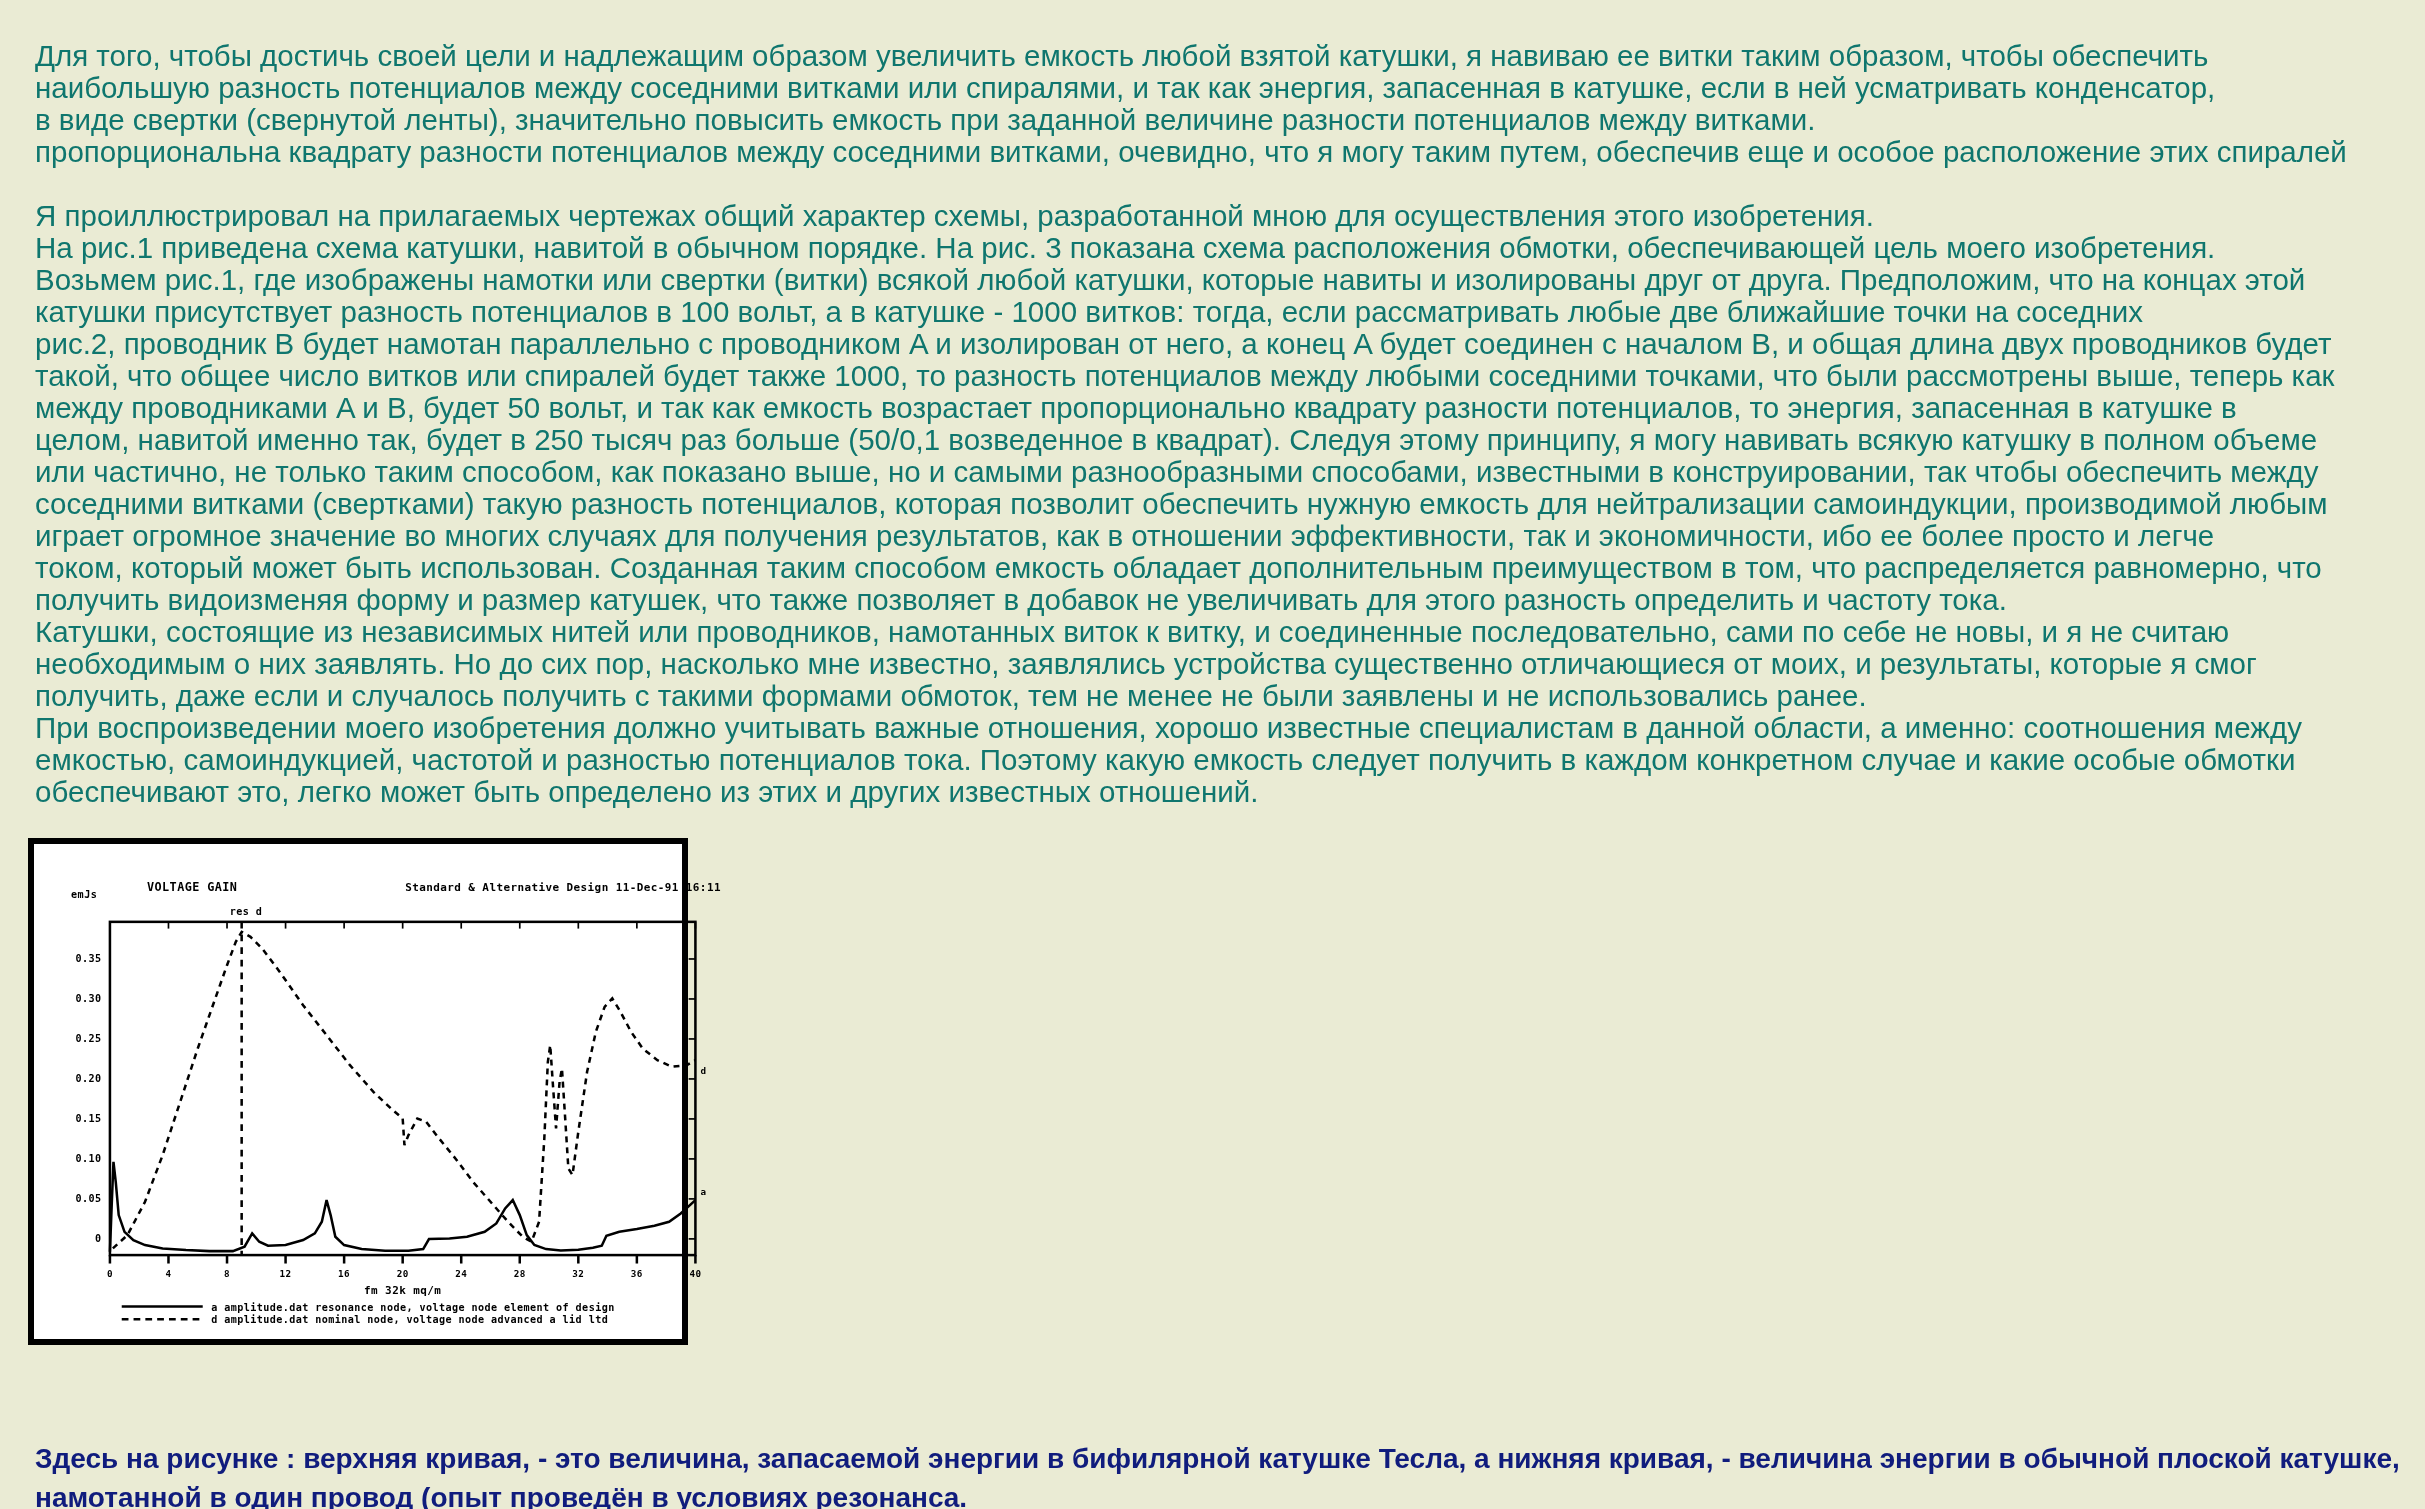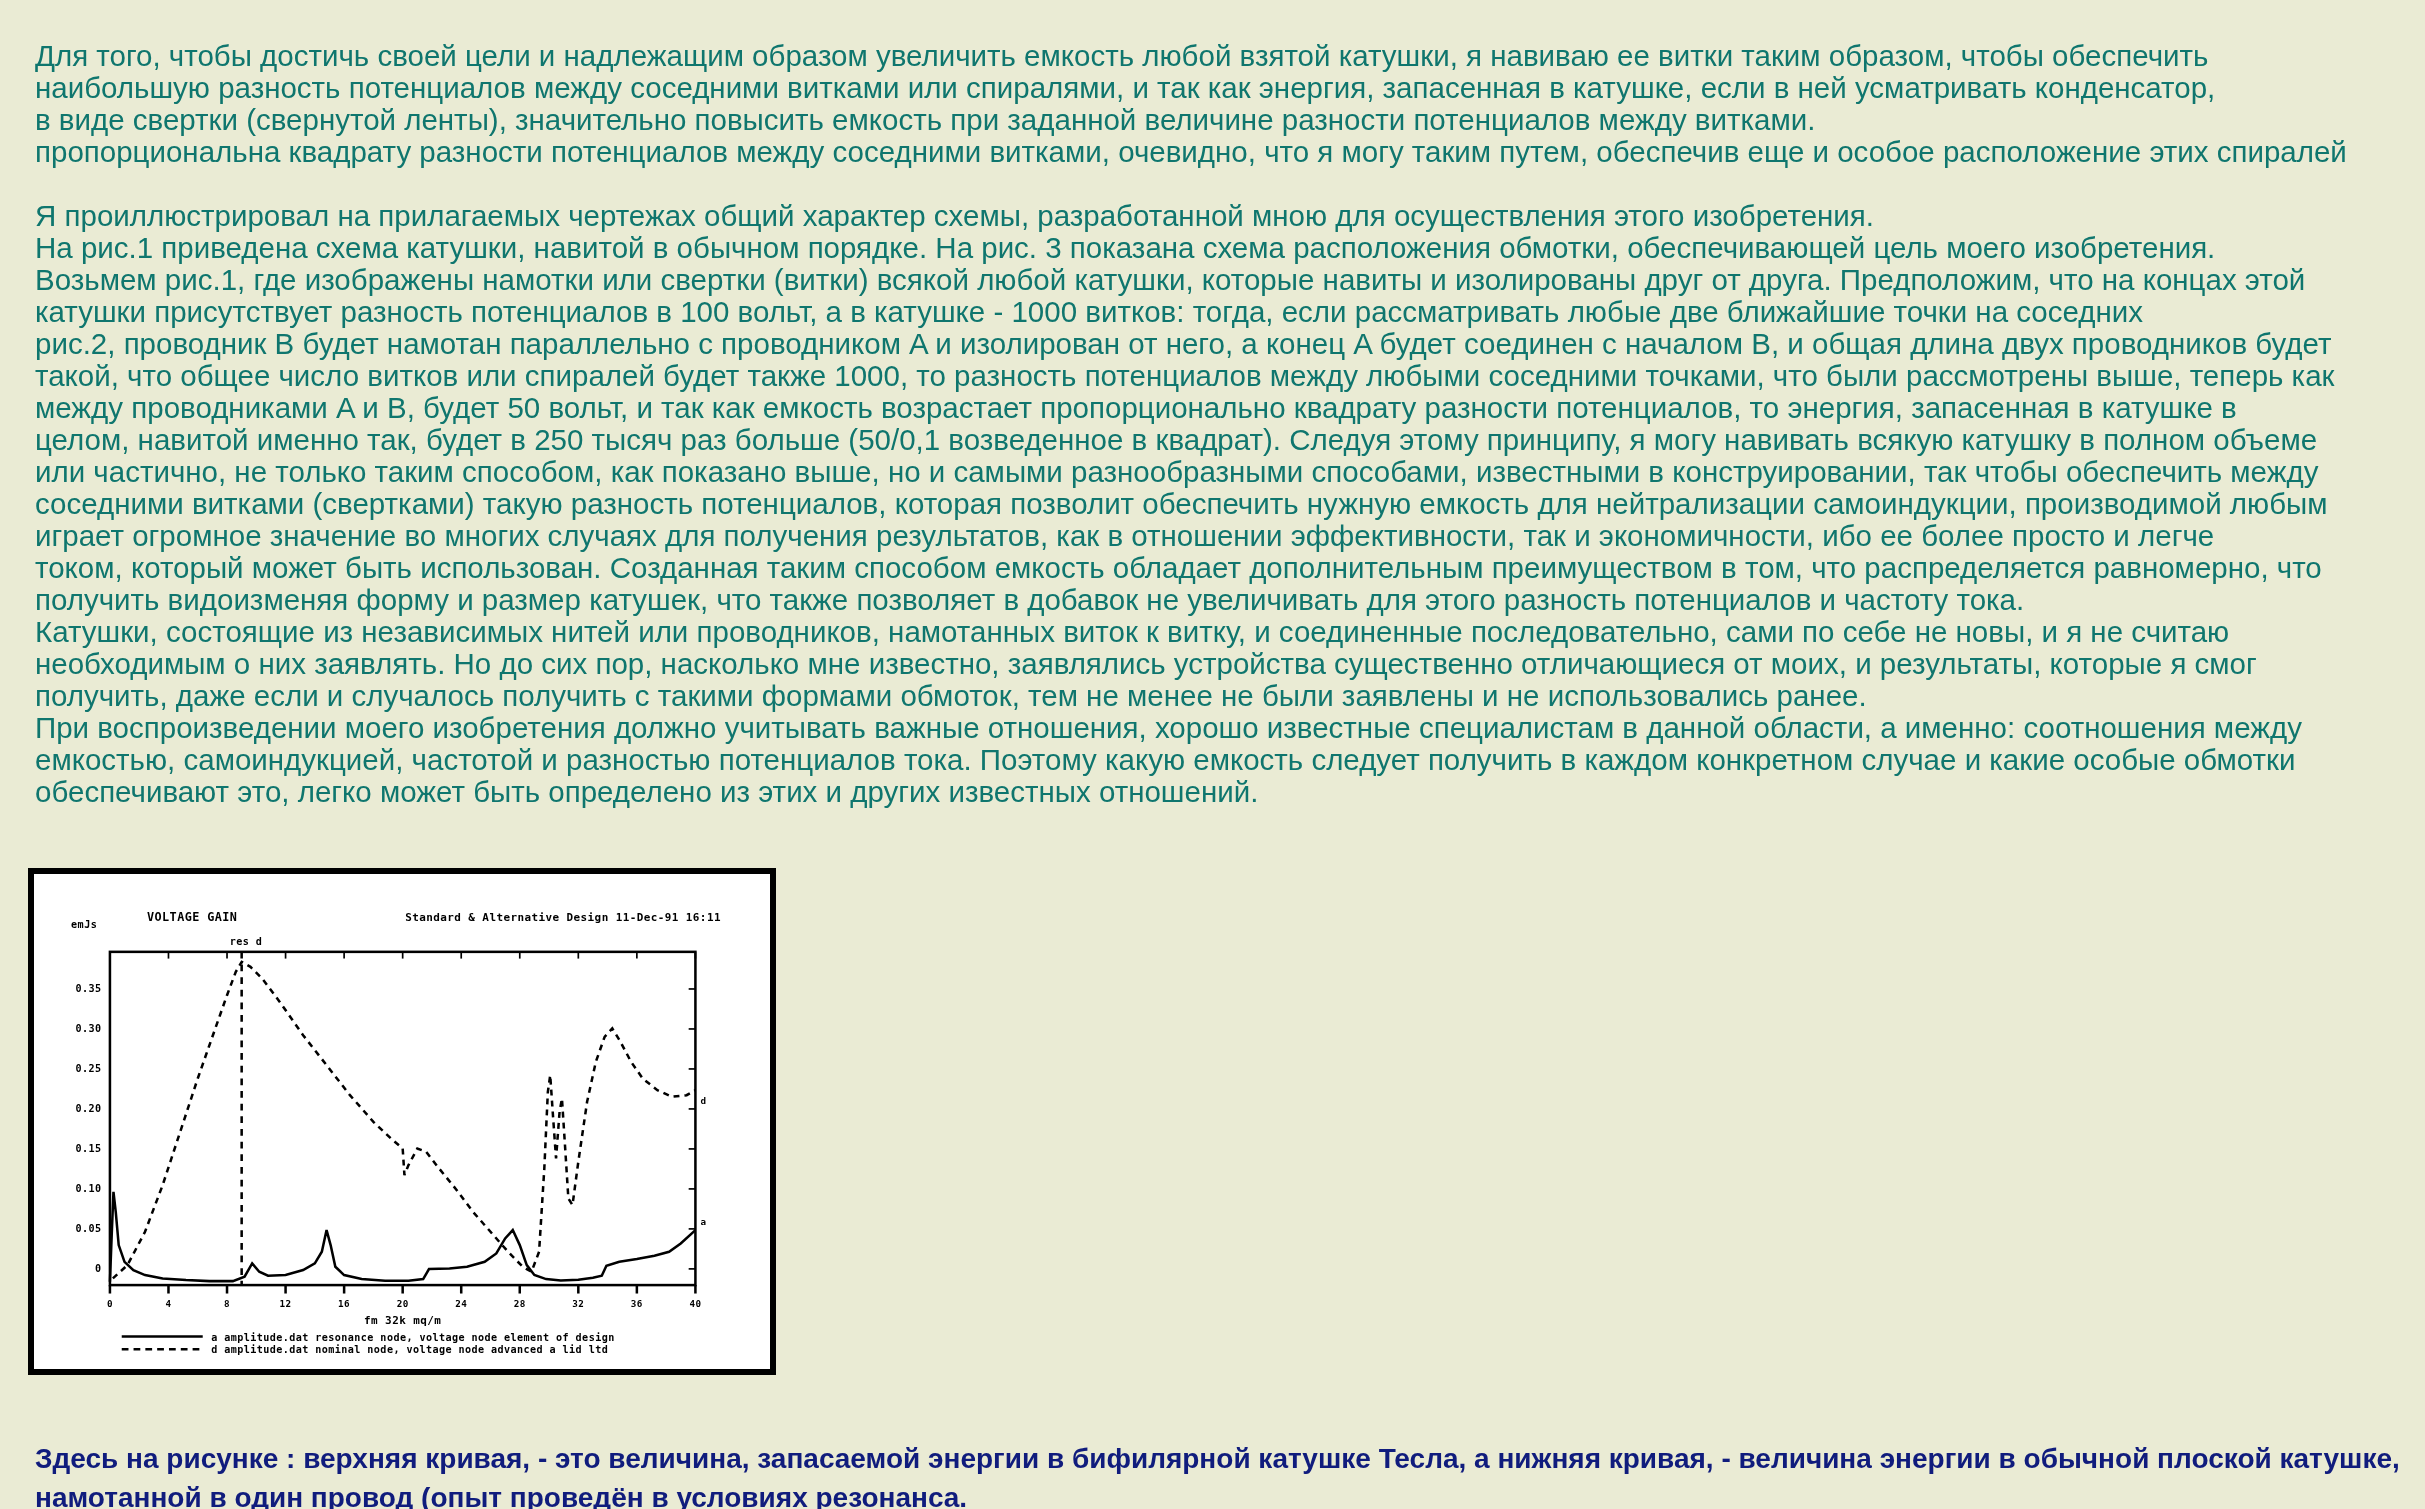--- a/index.html
+++ b/index.html
@@ -7,22 +7,22 @@
     width:2426px;height:1509px;position:relative;overflow:hidden;
     background:#eaebd4;
     font-family:"Liberation Sans",sans-serif;
   }
   .main-text{
     position:absolute;left:35px;top:39px;right:15px;
     font-size:29.5px;color:#0f766e;
   }
   .tline{height:32px;white-space:nowrap;overflow:visible;}
   .figure{
-    position:absolute;left:28px;top:838px;width:748px;height:507px;
-    background:#ffffff;border:6.8px solid #000;box-sizing:border-box;margin-top:30px;
+    position:absolute;left:28px;top:838px;width:660px;height:507px;
+    background:#ffffff;border:6.8px solid #000;box-sizing:border-box;
   }
   .figure svg{display:block;filter:blur(0.4px);}
   .bittext{
     font-family:"DejaVu Sans Mono",monospace;font-weight:bold;fill:#000;
     letter-spacing:0.5px;font-size:14px;
   }
   .fs13{font-size:13px;}
   .fs12{font-size:12px;}
   .fs11{font-size:11px;}
   .caption{
@@ -45,21 +45,21 @@
     <div class="tline">Возьмем рис.1, где изображены намотки или свертки (витки) всякой любой катушки, которые навиты и изолированы друг от друга. Предположим, что на концах этой</div>
     <div class="tline">катушки присутствует разность потенциалов в 100 вольт, а в катушке - 1000 витков: тогда, если рассматривать любые две ближайшие точки на соседних</div>
     <div class="tline">рис.2, проводник B будет намотан параллельно с проводником A и изолирован от него, а конец A будет соединен с началом B, и общая длина двух проводников будет</div>
     <div class="tline">такой, что общее число витков или спиралей будет также 1000, то разность потенциалов между любыми соседними точками, что были рассмотрены выше, теперь как</div>
     <div class="tline">между проводниками A и B, будет 50 вольт, и так как емкость возрастает пропорционально квадрату разности потенциалов, то энергия, запасенная в катушке в</div>
     <div class="tline">целом, навитой именно так, будет в 250 тысяч раз больше (50/0,1 возведенное в квадрат). Следуя этому принципу, я могу навивать всякую катушку в полном объеме</div>
     <div class="tline">или частично, не только таким способом, как показано выше, но и самыми разнообразными способами, известными в конструировании, так чтобы обеспечить между</div>
     <div class="tline">соседними витками (свертками) такую разность потенциалов, которая позволит обеспечить нужную емкость для нейтрализации самоиндукции, производимой любым</div>
     <div class="tline">играет огромное значение во многих случаях для получения результатов, как в отношении эффективности, так и экономичности, ибо ее более просто и легче</div>
     <div class="tline">током, который может быть использован. Созданная таким способом емкость обладает дополнительным преимуществом в том, что распределяется равномерно, что</div>
-    <div class="tline">получить видоизменяя форму и размер катушек, что также позволяет в добавок не увеличивать для этого разность потенциалов и частоту тока.</div>
+    <div class="tline">получить видоизменяя форму и размер катушек, что также позволяет в добавок не увеличивать для этого разность определить и частоту тока.</div>
     <div class="tline">Катушки, состоящие из независимых нитей или проводников, намотанных виток к витку, и соединенные последовательно, сами по себе не новы, и я не считаю</div>
     <div class="tline">необходимым о них заявлять. Но до сих пор, насколько мне известно, заявлялись устройства существенно отличающиеся от моих, и результаты, которые я смог</div>
     <div class="tline">получить, даже если и случалось получить с такими формами обмоток, тем не менее не были заявлены и не использовались ранее.</div>
     <div class="tline">При воспроизведении моего изобретения должно учитывать важные отношения, хорошо известные специалистам в данной области, а именно: соотношения между</div>
     <div class="tline">емкостью, самоиндукцией, частотой и разностью потенциалов тока. Поэтому какую емкость следует получить в каждом конкретном случае и какие особые обмотки</div>
     <div class="tline">обеспечивают это, легко может быть определено из этих и других известных отношений.</div>
   </div>
 
 <div class="figure">
   <svg id="chart-svg" width="696" height="494" viewBox="0 0 825 585">

